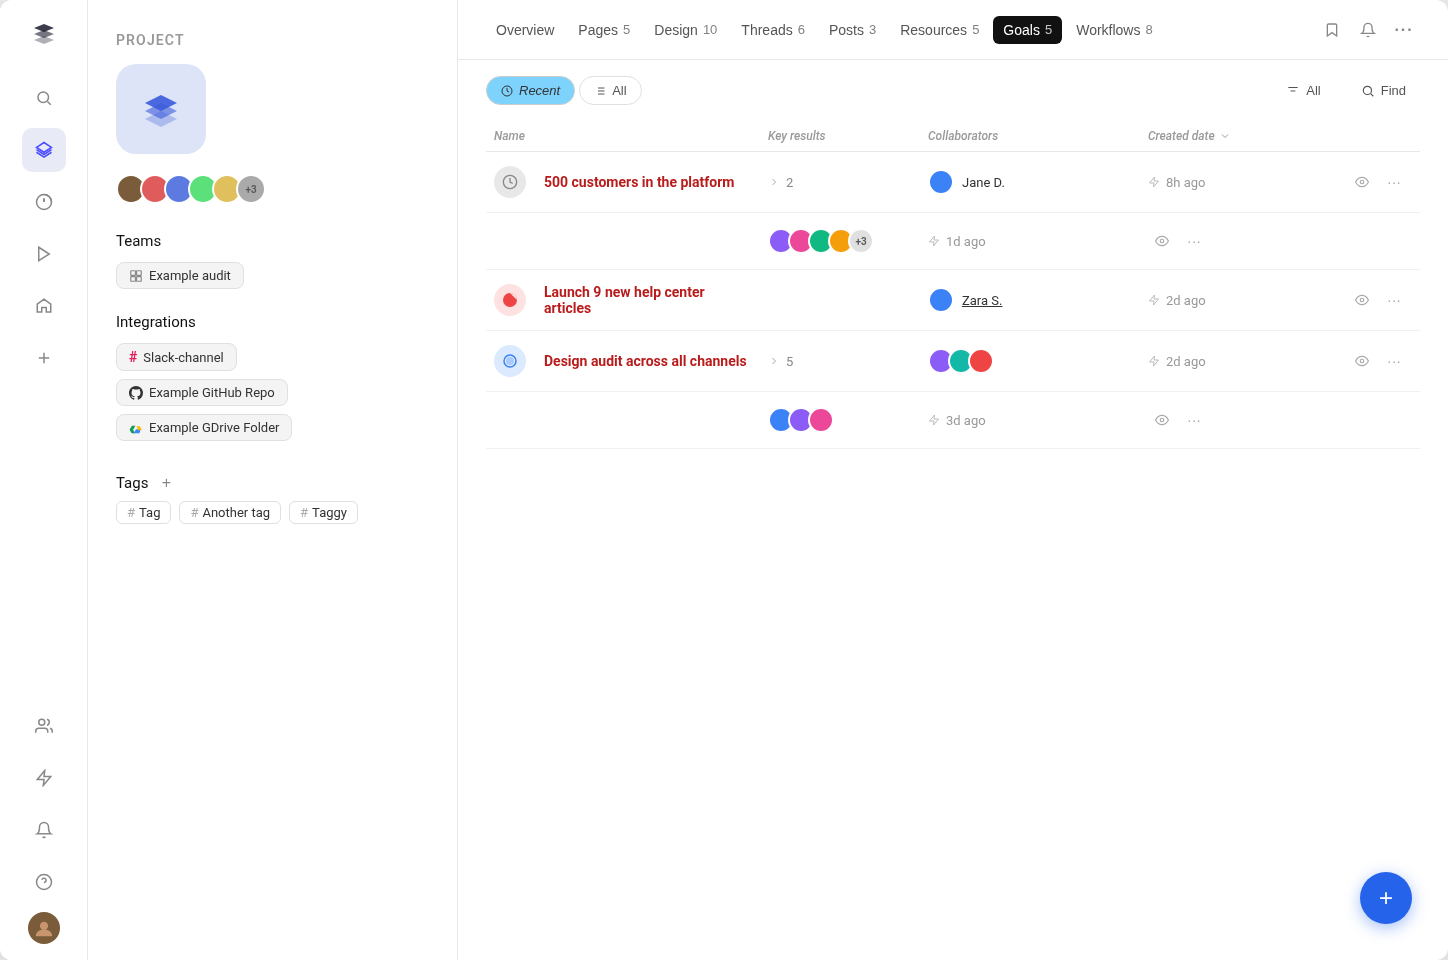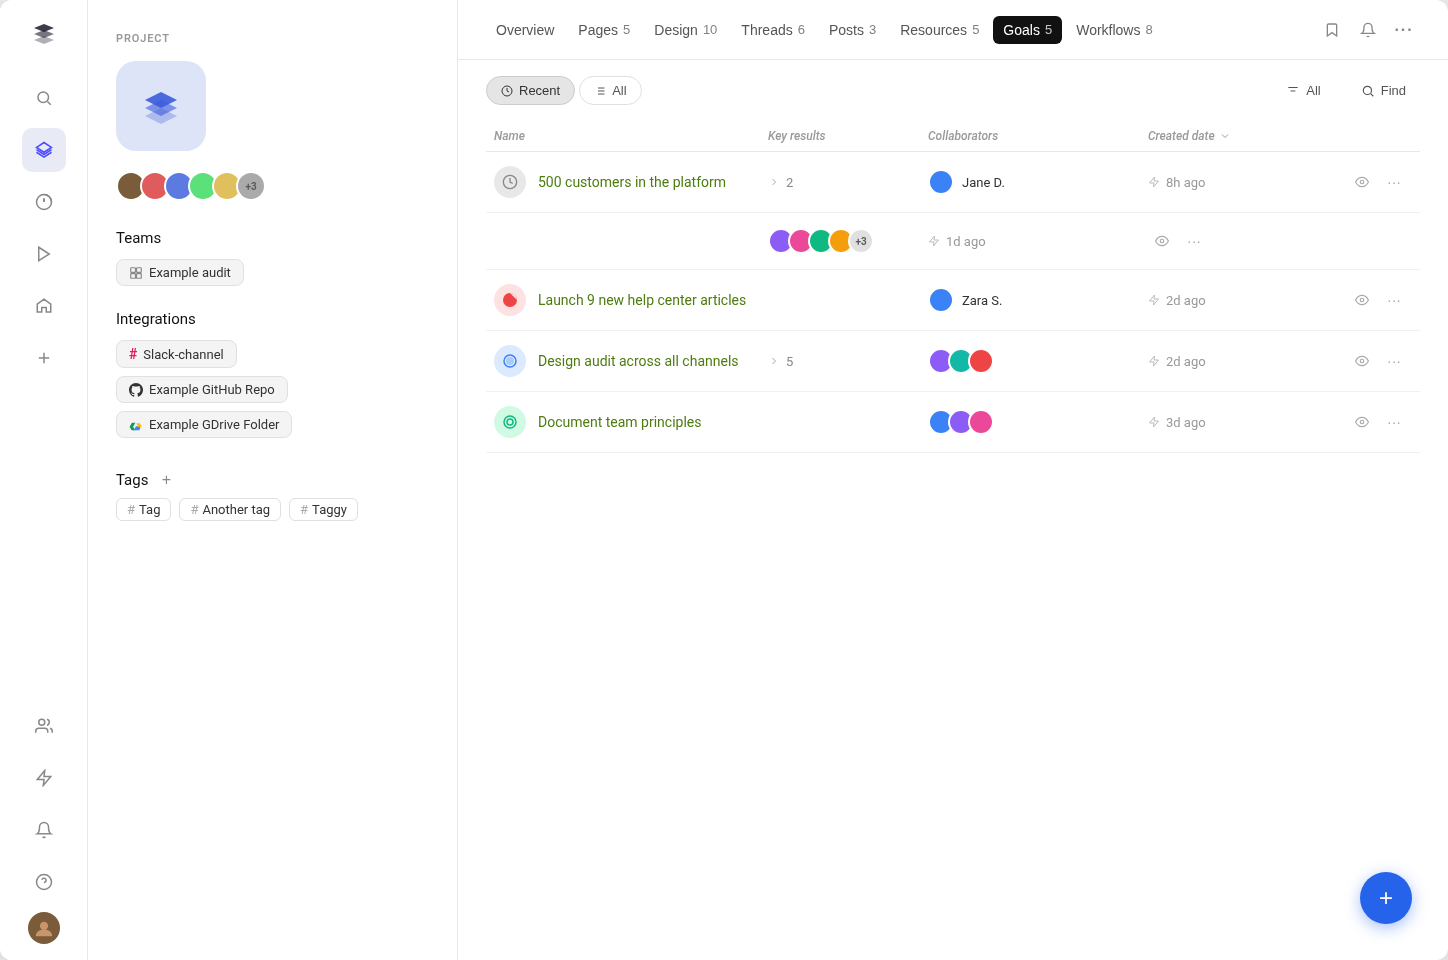--- a/index.html
+++ b/index.html
@@ -84,21 +84,21 @@
     }
     
     .left-panel {
       width: 370px;
       flex-shrink: 0;
       padding: 32px 28px;
       border-right: 1px solid #e8e8e8;
       overflow-y: auto;
     }
     .project-label {
-      font-size: 11px;
+      font-size: 14px;
       font-weight: 600;
       color: #999;
       letter-spacing: 0.08em;
       text-transform: uppercase;
       margin-bottom: 16px;
     }
     .project-icon {
       width: 90px;
       height: 90px;
       border-radius: 20px;
@@ -299,24 +299,25 @@
       gap: 6px;
       padding: 6px 14px;
       border-radius: 20px;
       border: 1px solid #e0e0e0;
       background: #fff;
       font-size: 13px;
       color: #555;
       cursor: pointer;
     }
     .filter-btn.active {
-      background: #e5e5e5;
+      background: #7dd3fc;
       border-color: #ccc;
       color: #333;
       font-weight: 500;
+      font-style: italic;
     }
     .filter-right {
       display: flex;
       align-items: center;
       gap: 12px;
     }
     .filter-right-btn {
       display: inline-flex;
       align-items: center;
       gap: 6px;
@@ -367,22 +368,23 @@
       height: 32px;
       border-radius: 50%;
       flex-shrink: 0;
       display: flex;
       align-items: center;
       justify-content: center;
       font-size: 14px;
     }
     .goal-name {
       font-size: 14px;
-      color: #4d7c0f;
-      font-weight: 400;
+      color: #b91c1c;
+      font-weight: 700;
+      margin-left: 6px;
     }
     .goal-key-results {
       display: flex;
       align-items: center;
       gap: 6px;
       padding: 0 8px;
       font-size: 13px;
       color: #888;
     }
     .goal-collaborators {
@@ -803,21 +805,21 @@
                   <svg width="16" height="16" viewBox="0 0 16 16">
                       <circle cx="8" cy="8" r="7" fill="#ef4444"></circle>
                       <path d="M8 1 A7 7 0 0 1 15 8" fill="#fee2e2"></path>
                     </svg>
                 </div>
                 <span class="goal-name">Launch 9 new help center articles</span>
               </div>
               <div class="goal-key-results"></div>
               <div class="goal-collaborators">
                 <div class="collab-av" style="background:#3b82f6;"></div>
-                <span style="margin-left:8px;font-size:13px;color:#333;">Zara S.</span>
+                <span style="margin-left:8px;font-size:13px;color:#333;text-decoration:underline;">Zara S.</span>
               </div>
               <div class="goal-date">
                 <svg width="12" height="12" fill="none" stroke="#bbb" stroke-width="2" viewBox="0 0 24 24">
                     <polygon points="13 2 3 14 12 14 11 22 21 10 12 10 13 2"></polygon>
                   </svg>
                 <span>2d ago</span>
               </div>
               <div class="goal-actions">
                 <button class="row-action-btn">
                   <svg width="14" height="14" fill="none" stroke="currentColor" stroke-width="2" viewBox="0 0 24 24">
@@ -861,29 +863,20 @@
                   <svg width="14" height="14" fill="none" stroke="currentColor" stroke-width="2" viewBox="0 0 24 24">
                       <path d="M1 12s4-8 11-8 11 8 11 8-4 8-11 8-11-8-11-8z"></path>
                       <circle cx="12" cy="12" r="3"></circle>
                     </svg>
                 </button>
                 <button class="row-action-btn">···</button>
               </div>
             </div>
 
             <div class="goal-row">
-              <div class="goal-name-cell">
-                <div class="goal-icon goal-icon-green">
-                  <svg width="16" height="16" fill="none" viewBox="0 0 16 16">
-                      <circle cx="8" cy="8" r="6" stroke="#10b981" stroke-width="1.5" fill="none"></circle>
-                      <circle cx="8" cy="8" r="3" stroke="#10b981" stroke-width="1.5" fill="none"></circle>
-                    </svg>
-                </div>
-                <span class="goal-name">Document team principles</span>
-              </div>
               <div class="goal-key-results"></div>
               <div class="goal-collaborators">
                 <div class="collab-av" style="background:#3b82f6;"></div>
                 <div class="collab-av" style="background:#8b5cf6;"></div>
                 <div class="collab-av" style="background:#ec4899;"></div>
               </div>
               <div class="goal-date">
                 <svg width="12" height="12" fill="none" stroke="#bbb" stroke-width="2" viewBox="0 0 24 24">
                     <polygon points="13 2 3 14 12 14 11 22 21 10 12 10 13 2"></polygon>
                   </svg>

